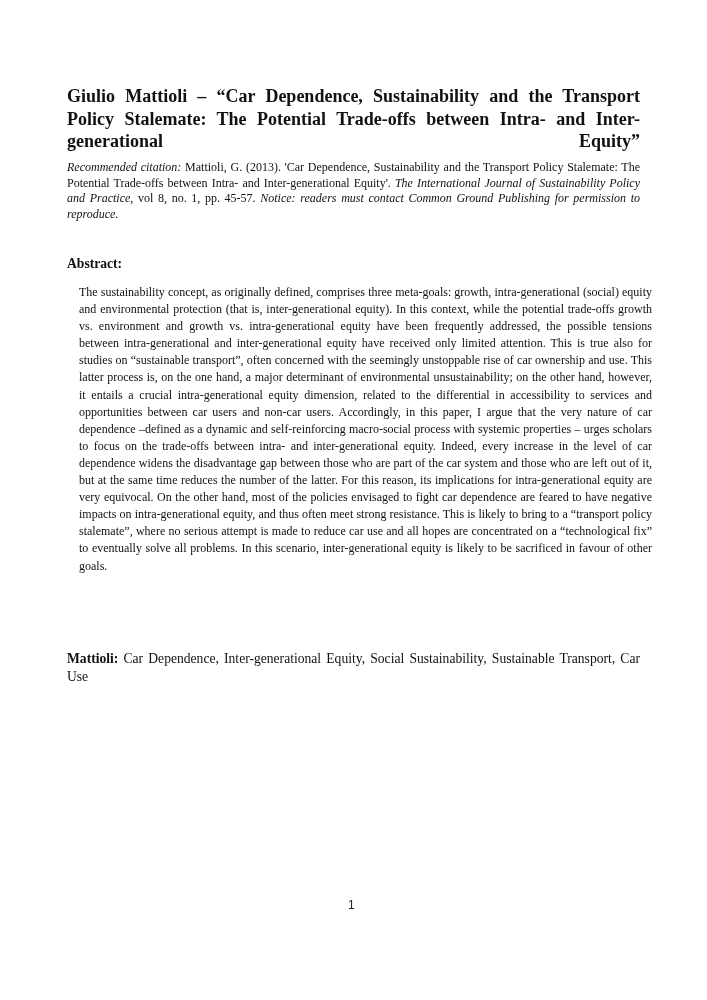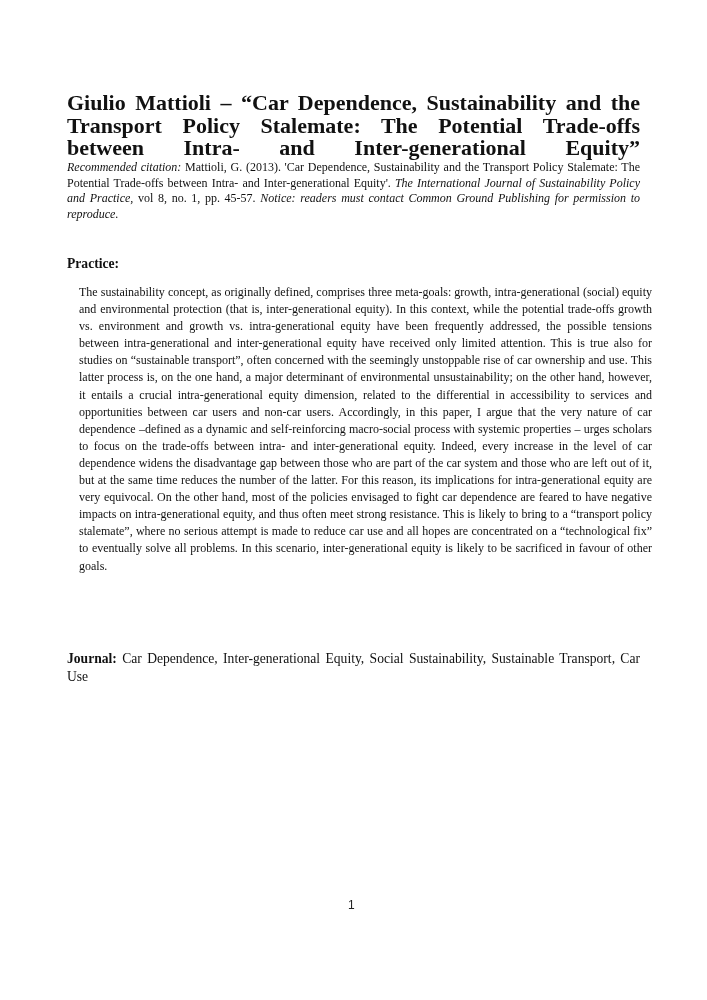--- a/index.html
+++ b/index.html
@@ -1,34 +1,34 @@
 <!DOCTYPE html>
 <html><head>
 <meta charset="utf-8">
 <style>
   html, body { margin: 0; padding: 0; background: #ffffff; }
   body { width: 707px; height: 1000px; position: relative; overflow: hidden; color: #111; }
   .page { position: absolute; left: 67px; top: 0; width: 573px; font-family: "Liberation Serif", serif; }
-  .title { position: absolute; top: 85px; left: 0; width: 573px; font-size: 22px; font-weight: bold; line-height: 22.5px; text-align: justify; margin-top: 7px; }
+  .title { position: absolute; top: 85px; left: 0; width: 573px; font-size: 18px; font-weight: bold; line-height: 22.5px; text-align: justify; }
   .title::after { content: ""; display: inline-block; width: 100%; }
   .citation { position: absolute; top: 160px; left: 0; width: 573px; font-size: 12px; line-height: 15.7px; text-align: justify; }
   .citation i { font-style: italic; }
   .abs-head { position: absolute; top: 256px; left: 0; font-size: 13.6px; font-weight: bold; }
   .abstract { position: absolute; top: 284px; left: 12px; width: 573px; font-size: 12px; line-height: 17.1px; text-align: justify; font-family: Liberation Serif, serif; }
   .keywords { position: absolute; top: 650px; left: 0; width: 573px; font-size: 13.6px; line-height: 17.5px; text-align: justify; }
   .keywords b { font-weight: bold; }
   .pagenum { position: absolute; top: 898px; left: 348px; font-family: "Liberation Sans", sans-serif; font-size: 12px; color: #222; }
 </style>
 </head>
 <body>
 
 <div class="page">
   <div class="title">Giulio Mattioli – “Car Dependence, Sustainability and the Transport Policy Stalemate: The Potential Trade-offs between Intra- and Inter-generational Equity”</div>
 
   <div class="citation"><i>Recommended citation:</i><span> Mattioli, G. (2013). 'Car Dependence, Sustainability and the Transport Policy Stalemate: The Potential Trade-offs between Intra- and Inter-generational Equity'. </span><i>The International Journal of Sustainability Policy and Practice</i><span>, vol 8, no. 1, pp. 45-57. </span><i>Notice: readers must contact Common Ground Publishing for permission to reproduce.</i></div>
 
-  <div class="abs-head">Practice:</div>
+  <div class="abs-head">Abstract:</div>
   <div class="abstract">The sustainability concept, as originally defined, comprises three meta-goals: growth, intra-generational (social) equity and environmental protection (that is, inter-generational equity). In this context, while the potential trade-offs growth vs. environment and growth vs. intra-generational equity have been frequently addressed, the possible tensions between intra-generational and inter-generational equity have received only limited attention. This is true also for studies on “sustainable transport”, often concerned with the seemingly unstoppable rise of car ownership and use. This latter process is, on the one hand, a major determinant of environmental unsustainability; on the other hand, however, it entails a crucial intra-generational equity dimension, related to the differential in accessibility to services and opportunities between car users and non-car users. Accordingly, in this paper, I argue that the very nature of car dependence –defined as a dynamic and self-reinforcing macro-social process with systemic properties – urges scholars to focus on the trade-offs between intra- and inter-generational equity. Indeed, every increase in the level of car dependence widens the disadvantage gap between those who are part of the car system and those who are left out of it, but at the same time reduces the number of the latter. For this reason, its implications for intra-generational equity are very equivocal. On the other hand, most of the policies envisaged to fight car dependence are feared to have negative impacts on intra-generational equity, and thus often meet strong resistance. This is likely to bring to a “transport policy stalemate”, where no serious attempt is made to reduce car use and all hopes are concentrated on a “technological fix” to eventually solve all problems. In this scenario, inter-generational equity is likely to be sacrificed in favour of other goals.</div>
 
-  <div class="keywords"><b>Journal:</b><span> Car Dependence, Inter-generational Equity, Social Sustainability, Sustainable Transport, Car Use</span></div>
+  <div class="keywords"><b>Mattioli:</b><span> Car Dependence, Inter-generational Equity, Social Sustainability, Sustainable Transport, Car Use</span></div>
 </div>
 
 <div class="pagenum">1</div>
 
 </body></html>

